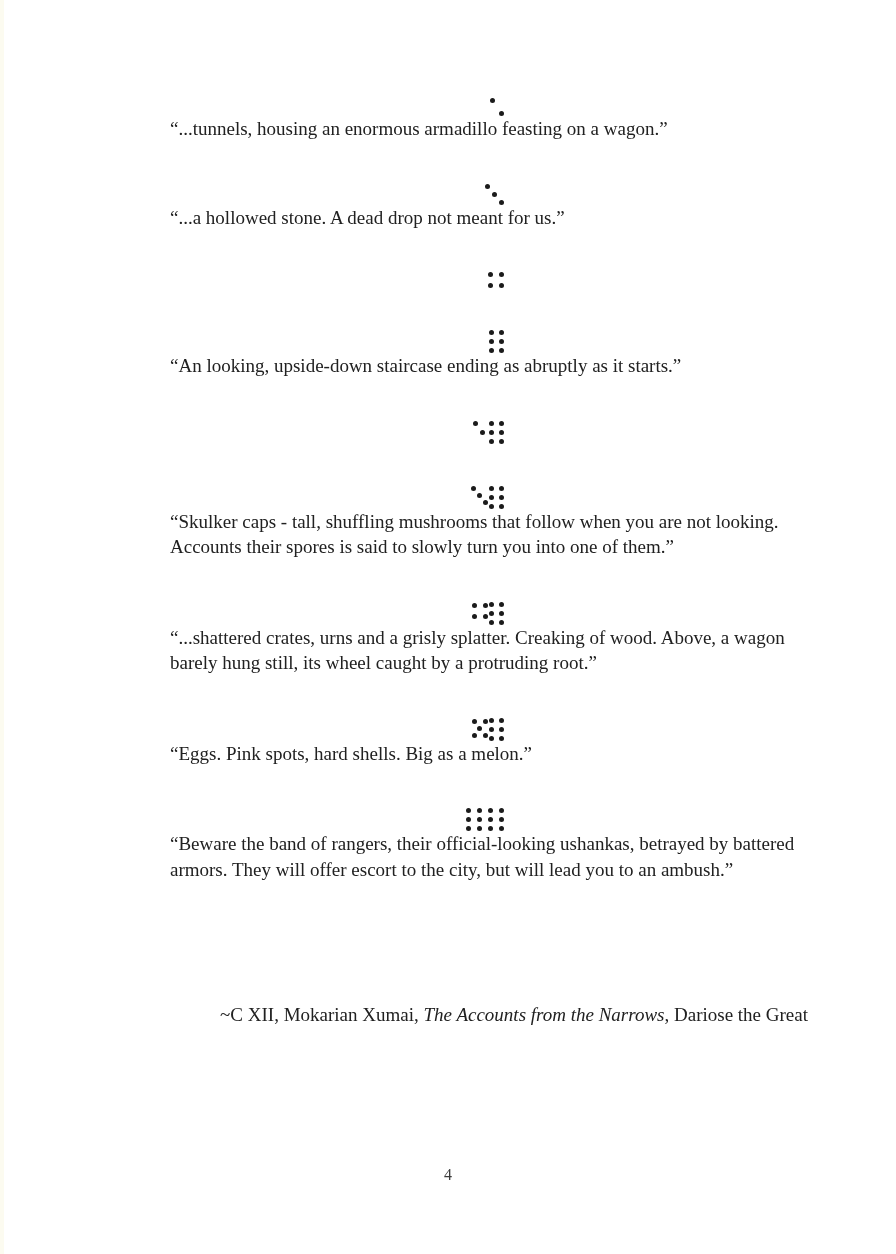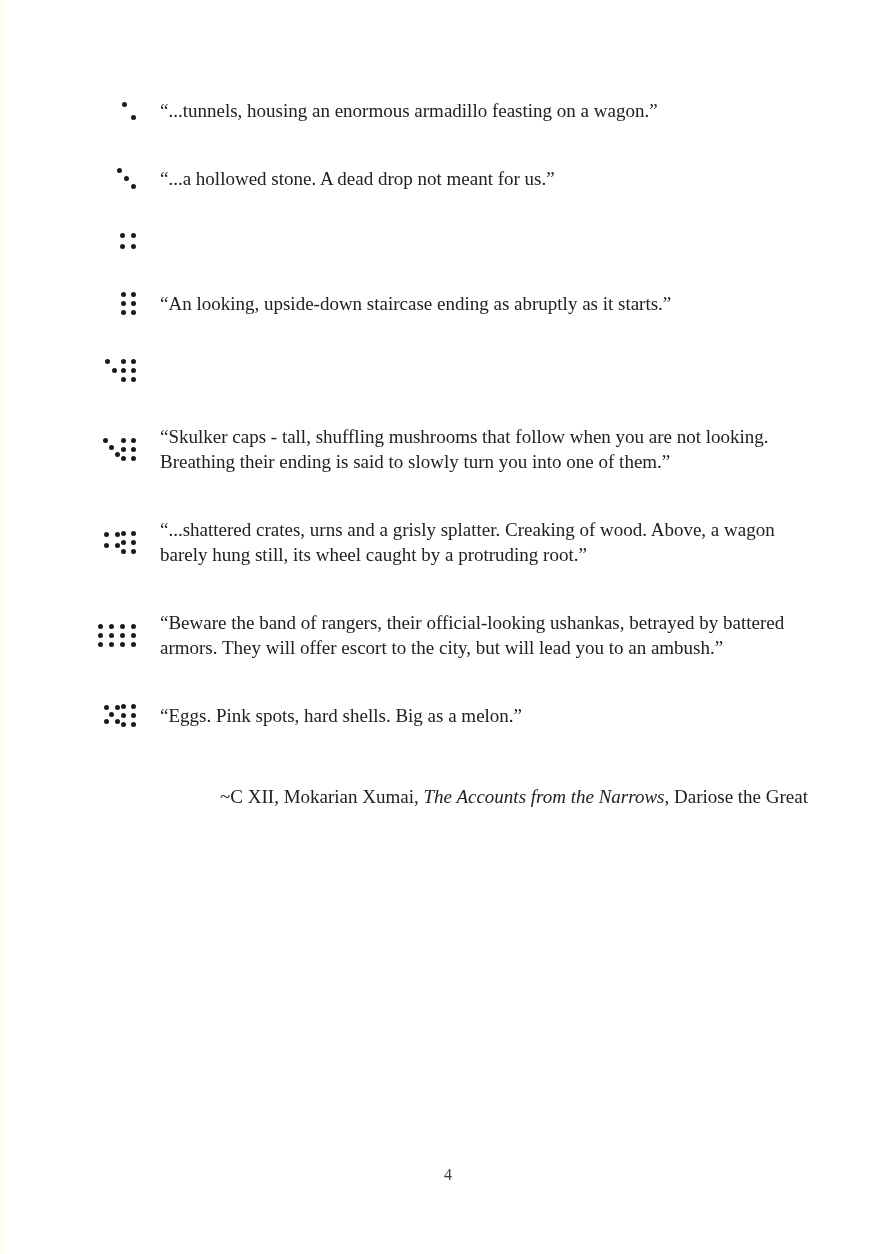--- a/index.html
+++ b/index.html
@@ -26,20 +26,21 @@
     padding: 98px 0 0 92px;
   }
   .rows {
     display: flex;
     flex-direction: column;
     gap: 42px;
   }
   .row {
     display: flex;
     align-items: center;
+    flex-direction: column;
   }
   .pip-cell {
     width: 44px;
     flex: none;
     display: flex;
     justify-content: flex-end;
     margin-right: 24px;
   }
   .pips {
     position: relative;
@@ -51,21 +52,21 @@
     border-radius: 50%;
     background: #1b1b1b;
   }
   .quote {
     width: 648px;
     font-size: 19px;
     line-height: 25.5px;
   }
   .footer {
     width: 716px;
-    margin-top: 56px;
+    margin-top: 120px;
     text-align: right;
     font-size: 19px;
     line-height: 26px;
     white-space: pre-wrap;
   }
   .page-number {
     position: absolute;
     left: 0;
     top: 1166px;
     width: 896px;
@@ -151,77 +152,77 @@
             <span class="dot" style="left: 6px; top: 7px; background: rgb(27, 27, 27);"></span>
             <span class="dot" style="left: 12px; top: 14px; background: rgb(27, 27, 27);"></span>
             <span class="dot" style="left: 18px; top: 0px; background: rgb(27, 27, 27);"></span>
             <span class="dot" style="left: 28px; top: 0px; background: rgb(27, 27, 27);"></span>
             <span class="dot" style="left: 18px; top: 9px; background: rgb(27, 27, 27);"></span>
             <span class="dot" style="left: 28px; top: 9px; background: rgb(27, 27, 27);"></span>
             <span class="dot" style="left: 18px; top: 18px; background: rgb(27, 27, 27);"></span>
             <span class="dot" style="left: 28px; top: 18px; background: rgb(27, 27, 27);"></span>
           </div>
     </div>
-    <div class="quote">“Skulker caps - tall, shuffling mushrooms that follow when you are not looking. Breathing their ending is said to slowly turn you into one of them.”</div>
+    <div class="quote">“Skulker caps - tall, shuffling mushrooms that follow when you are not looking. Accounts their spores is said to slowly turn you into one of them.”</div>
   </div>
 
   <div class="row">
     <div class="pip-cell">
       <div class="pips" style="width: 32px; height: 23px;">
             <span class="dot" style="left: 0px; top: 1px; background: rgb(27, 27, 27);"></span>
             <span class="dot" style="left: 11px; top: 1px; background: rgb(27, 27, 27);"></span>
             <span class="dot" style="left: 0px; top: 12px; background: rgb(27, 27, 27);"></span>
             <span class="dot" style="left: 11px; top: 12px; background: rgb(27, 27, 27);"></span>
             <span class="dot" style="left: 17px; top: 0px; background: rgb(27, 27, 27);"></span>
             <span class="dot" style="left: 27px; top: 0px; background: rgb(27, 27, 27);"></span>
             <span class="dot" style="left: 17px; top: 9px; background: rgb(27, 27, 27);"></span>
             <span class="dot" style="left: 27px; top: 9px; background: rgb(27, 27, 27);"></span>
             <span class="dot" style="left: 17px; top: 18px; background: rgb(27, 27, 27);"></span>
             <span class="dot" style="left: 27px; top: 18px; background: rgb(27, 27, 27);"></span>
           </div>
     </div>
     <div class="quote">“...shattered crates, urns and a grisly splatter. Creaking of wood. Above, a wagon barely hung still, its wheel caught by a protruding root.”</div>
-  </div>
-
-  <div class="row">
-    <div class="pip-cell">
-      <div class="pips" style="width: 38px; height: 23px;">
-            <span class="dot" style="left: 0px; top: 0px; background: rgb(27, 27, 27);"></span>
-            <span class="dot" style="left: 11px; top: 0px; background: rgb(27, 27, 27);"></span>
-            <span class="dot" style="left: 22px; top: 0px; background: rgb(27, 27, 27);"></span>
-            <span class="dot" style="left: 33px; top: 0px; background: rgb(27, 27, 27);"></span>
-            <span class="dot" style="left: 0px; top: 9px; background: rgb(27, 27, 27);"></span>
-            <span class="dot" style="left: 11px; top: 9px; background: rgb(27, 27, 27);"></span>
-            <span class="dot" style="left: 22px; top: 9px; background: rgb(27, 27, 27);"></span>
-            <span class="dot" style="left: 33px; top: 9px; background: rgb(27, 27, 27);"></span>
-            <span class="dot" style="left: 0px; top: 18px; background: rgb(27, 27, 27);"></span>
-            <span class="dot" style="left: 11px; top: 18px; background: rgb(27, 27, 27);"></span>
-            <span class="dot" style="left: 22px; top: 18px; background: rgb(27, 27, 27);"></span>
-            <span class="dot" style="left: 33px; top: 18px; background: rgb(27, 27, 27);"></span>
-          </div>
-    </div>
-    <div class="quote">“Beware the band of rangers, their official-looking ushankas, betrayed by battered armors. They will offer escort to the city, but will lead you to an ambush.”</div>
   </div>
 
   <div class="row">
     <div class="pip-cell">
       <div class="pips" style="width: 32px; height: 23px;">
             <span class="dot" style="left: 0px; top: 1px; background: rgb(27, 27, 27);"></span>
             <span class="dot" style="left: 11px; top: 1px; background: rgb(27, 27, 27);"></span>
             <span class="dot" style="left: 5px; top: 8px; background: rgb(27, 27, 27);"></span>
             <span class="dot" style="left: 0px; top: 15px; background: rgb(27, 27, 27);"></span>
             <span class="dot" style="left: 11px; top: 15px; background: rgb(27, 27, 27);"></span>
             <span class="dot" style="left: 17px; top: 0px; background: rgb(27, 27, 27);"></span>
             <span class="dot" style="left: 27px; top: 0px; background: rgb(27, 27, 27);"></span>
             <span class="dot" style="left: 17px; top: 9px; background: rgb(27, 27, 27);"></span>
             <span class="dot" style="left: 27px; top: 9px; background: rgb(27, 27, 27);"></span>
             <span class="dot" style="left: 17px; top: 18px; background: rgb(27, 27, 27);"></span>
             <span class="dot" style="left: 27px; top: 18px; background: rgb(27, 27, 27);"></span>
           </div>
     </div>
     <div class="quote">“Eggs. Pink spots, hard shells. Big as a melon.”</div>
   </div>
+
+  <div class="row">
+    <div class="pip-cell">
+      <div class="pips" style="width: 38px; height: 23px;">
+            <span class="dot" style="left: 0px; top: 0px; background: rgb(27, 27, 27);"></span>
+            <span class="dot" style="left: 11px; top: 0px; background: rgb(27, 27, 27);"></span>
+            <span class="dot" style="left: 22px; top: 0px; background: rgb(27, 27, 27);"></span>
+            <span class="dot" style="left: 33px; top: 0px; background: rgb(27, 27, 27);"></span>
+            <span class="dot" style="left: 0px; top: 9px; background: rgb(27, 27, 27);"></span>
+            <span class="dot" style="left: 11px; top: 9px; background: rgb(27, 27, 27);"></span>
+            <span class="dot" style="left: 22px; top: 9px; background: rgb(27, 27, 27);"></span>
+            <span class="dot" style="left: 33px; top: 9px; background: rgb(27, 27, 27);"></span>
+            <span class="dot" style="left: 0px; top: 18px; background: rgb(27, 27, 27);"></span>
+            <span class="dot" style="left: 11px; top: 18px; background: rgb(27, 27, 27);"></span>
+            <span class="dot" style="left: 22px; top: 18px; background: rgb(27, 27, 27);"></span>
+            <span class="dot" style="left: 33px; top: 18px; background: rgb(27, 27, 27);"></span>
+          </div>
+    </div>
+    <div class="quote">“Beware the band of rangers, their official-looking ushankas, betrayed by battered armors. They will offer escort to the city, but will lead you to an ambush.”</div>
+  </div>
 </div>
 
   <div class="footer"><span>~C XII, Mokarian Xumai, </span><i>The Accounts from the Narrows</i><span>, Dariose the Great</span></div>
 </div>
 
 <div class="page-number">4</div>
 
 </body></html>

